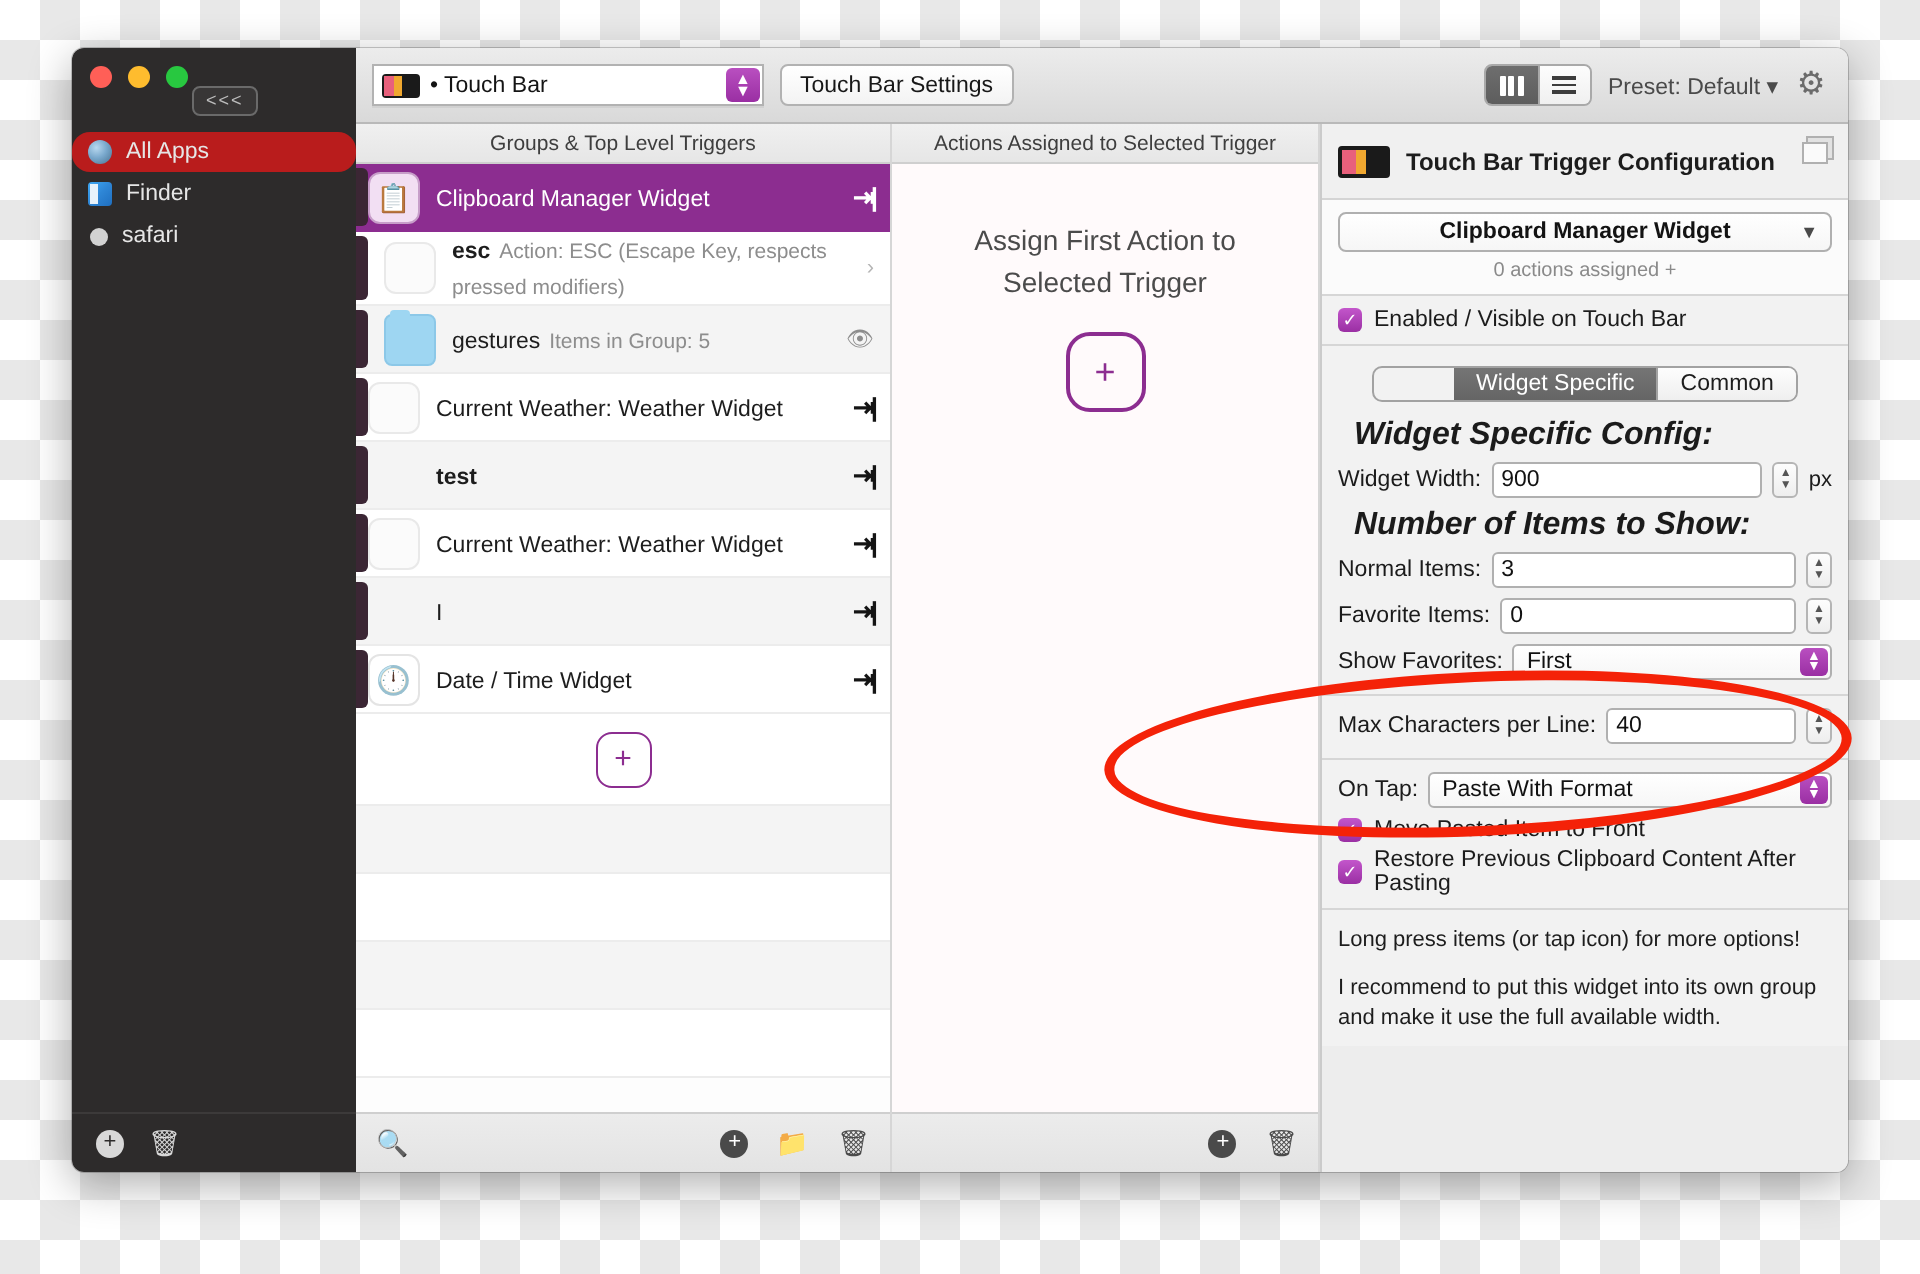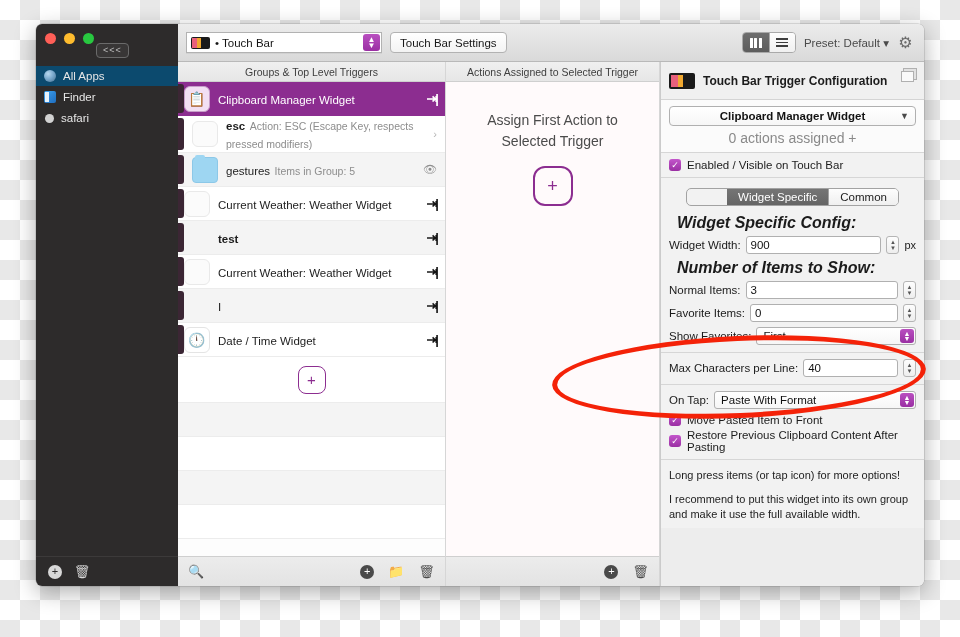--- a/index.html
+++ b/index.html
@@ -159,21 +159,21 @@
     width: 142px; background: #2d2b2b;
     display: flex; flex-direction: column; flex-shrink: 0;
   }
   .sidebar-list { flex: 1; padding-top: 3px; }
   .sb-item {
     height: 20px; display: flex; align-items: center;
     padding: 0 8px; gap: 7px;
     color: #e6e6e6; font-size: 11.5px;
     margin: 1px 0;
   }
-  .sb-item.selected { background: #0c4a6e; }
+  .sb-item.selected { background: #b91c1c; border-radius: 9px; }
   .sb-ico { width: 12px; height: 12px; border-radius: 3px; flex-shrink: 0; }
   .sb-ico.globe {
     background: radial-gradient(circle at 35% 32%, #b8d8ef 0%, #7aa9cd 45%, #46708f 100%);
     border-radius: 50%;
   }
   .sb-ico.finder {
     background: linear-gradient(135deg,#3fa9f5 0%,#2e86d6 50%,#1f6fc0 100%);
     border-radius: 2px;
     position: relative;
   }
@@ -345,21 +345,21 @@
     background: linear-gradient(#ffffff,#f6f6f6);
     border: 1px solid #b0b0b0; border-radius: 4px;
     display: flex; align-items: center; justify-content: center;
     font-size: 11.5px; font-weight: bold; color: #131313;
     position: relative;
   }
   .widget-select .chevd {
     position: absolute; right: 6px; font-size: 9px; color: #4a4a4a;
   }
   .assigned-line {
-    text-align: center; font-size: 14px; color: #8a8a8a;
+    text-align: center; font-size: 10px; color: #8a8a8a;
     margin-top: 4px;
   }
   .check-line {
     display: flex; align-items: center; gap: 6px;
     font-size: 11.5px; color: #1c1c1c;
   }
   .cbox {
     width: 12px; height: 12px; border-radius: 3px;
     background: linear-gradient(#c356cb,#9a2fa3);
     color: #fff; font-size: 9px; line-height: 12px; text-align: center;

